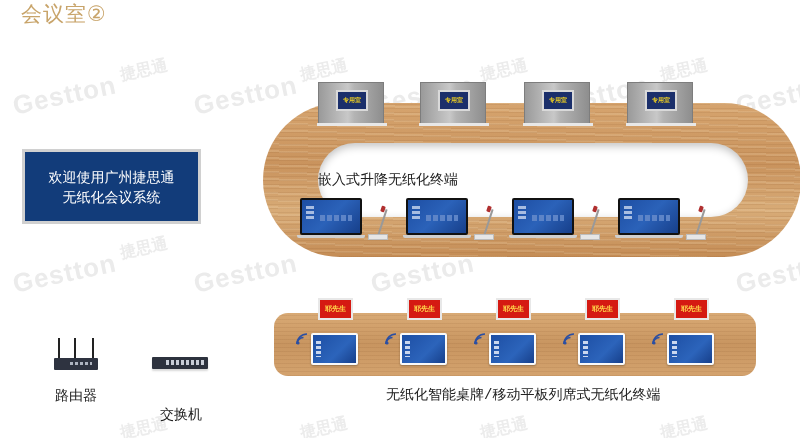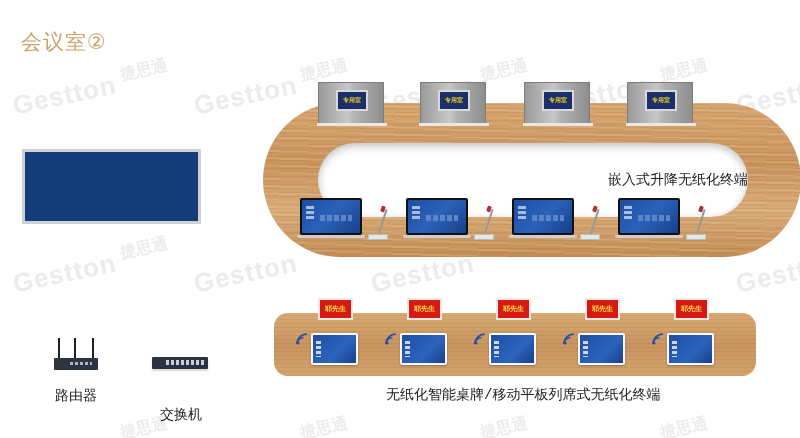--- a/index.html
+++ b/index.html
@@ -1,20 +1,20 @@
 <!DOCTYPE html>
 <html><head>
   <meta charset="utf-8">
   <style>
     * { margin: 0; padding: 0; box-sizing: border-box; }
     html, body { width: 800px; height: 438px; overflow: hidden; background: #ffffff; }
     body { position: relative; font-family: "DejaVu Sans", "Liberation Sans", sans-serif; }
 
     .title {
-      position: absolute; left: 21px; top: 28px;
+      position: absolute; left: 21px; top: 0;
       font-size: 21px; color: #c8a46a; letter-spacing: 1px;
     }
 
     
     .wm { position: absolute; color: #ececec; transform: rotate(-12deg); pointer-events: none; white-space: nowrap; }
     .wm-en { font-family: "Liberation Sans", sans-serif; font-size: 26px; font-weight: bold; letter-spacing: 1px; color: #ebebeb; }
     .wm-en::first-letter { color: #ebebeb; }
     .wm-cn { font-size: 16px; font-weight: bold; color: #ececec; }
 
     
@@ -31,21 +31,21 @@
       border-radius: 77px;
       background:
         repeating-linear-gradient(0deg, rgba(120,70,30,0.10) 0px, rgba(120,70,30,0.10) 1px, transparent 1px, transparent 4px),
         repeating-linear-gradient(2deg, rgba(255,240,210,0.15) 0px, rgba(255,240,210,0.15) 2px, transparent 2px, transparent 7px),
         linear-gradient(180deg, #d6a46e 0%, #c9935d 40%, #d8ab77 70%, #c48c55 100%);
     }
     .oval-hole {
       position: absolute; left: 318px; top: 143px; width: 430px; height: 74px;
       border-radius: 37px; background: #ffffff;
       box-shadow: inset 0 3px 8px rgba(0,0,0,0.25);
-      display: flex; align-items: center; justify-content: flex-end;
+      display: flex; align-items: center; justify-content: flex-start;
       font-size: 14px; color: #222;
     }
 
     
     .lift {
       position: absolute; top: 82px; width: 66px; height: 42px;
       background: linear-gradient(90deg, #9a9a9a 0%, #c8c8c8 45%, #b4b4b4 55%, #8e8e8e 100%);
       border: 1px solid #7d7d7d;
     }
     .lift .scr {
@@ -143,20 +143,22 @@
 
   <div class="wm wm-cn" style="left:120px;top:418px;">捷思通</div>
   <div class="wm wm-cn" style="left:300px;top:418px;">捷思通</div>
   <div class="wm wm-cn" style="left:480px;top:418px;">捷思通</div>
   <div class="wm wm-cn" style="left:660px;top:418px;">捷思通</div>
 </div>
 
 <div class="title">会议室②</div>
 
 <div class="welcome">
+  <div>欢迎使用广州捷思通</div>
+  <div>无纸化会议系统</div>
 </div>
 
 <div class="oval-table"></div>
 <div class="oval-hole">
   <span>嵌入式升降无纸化终端</span>
 </div>
 
 <div class="lift" style="left:318px;">
   <div class="scr">专用室</div>
   <div class="base"></div>

